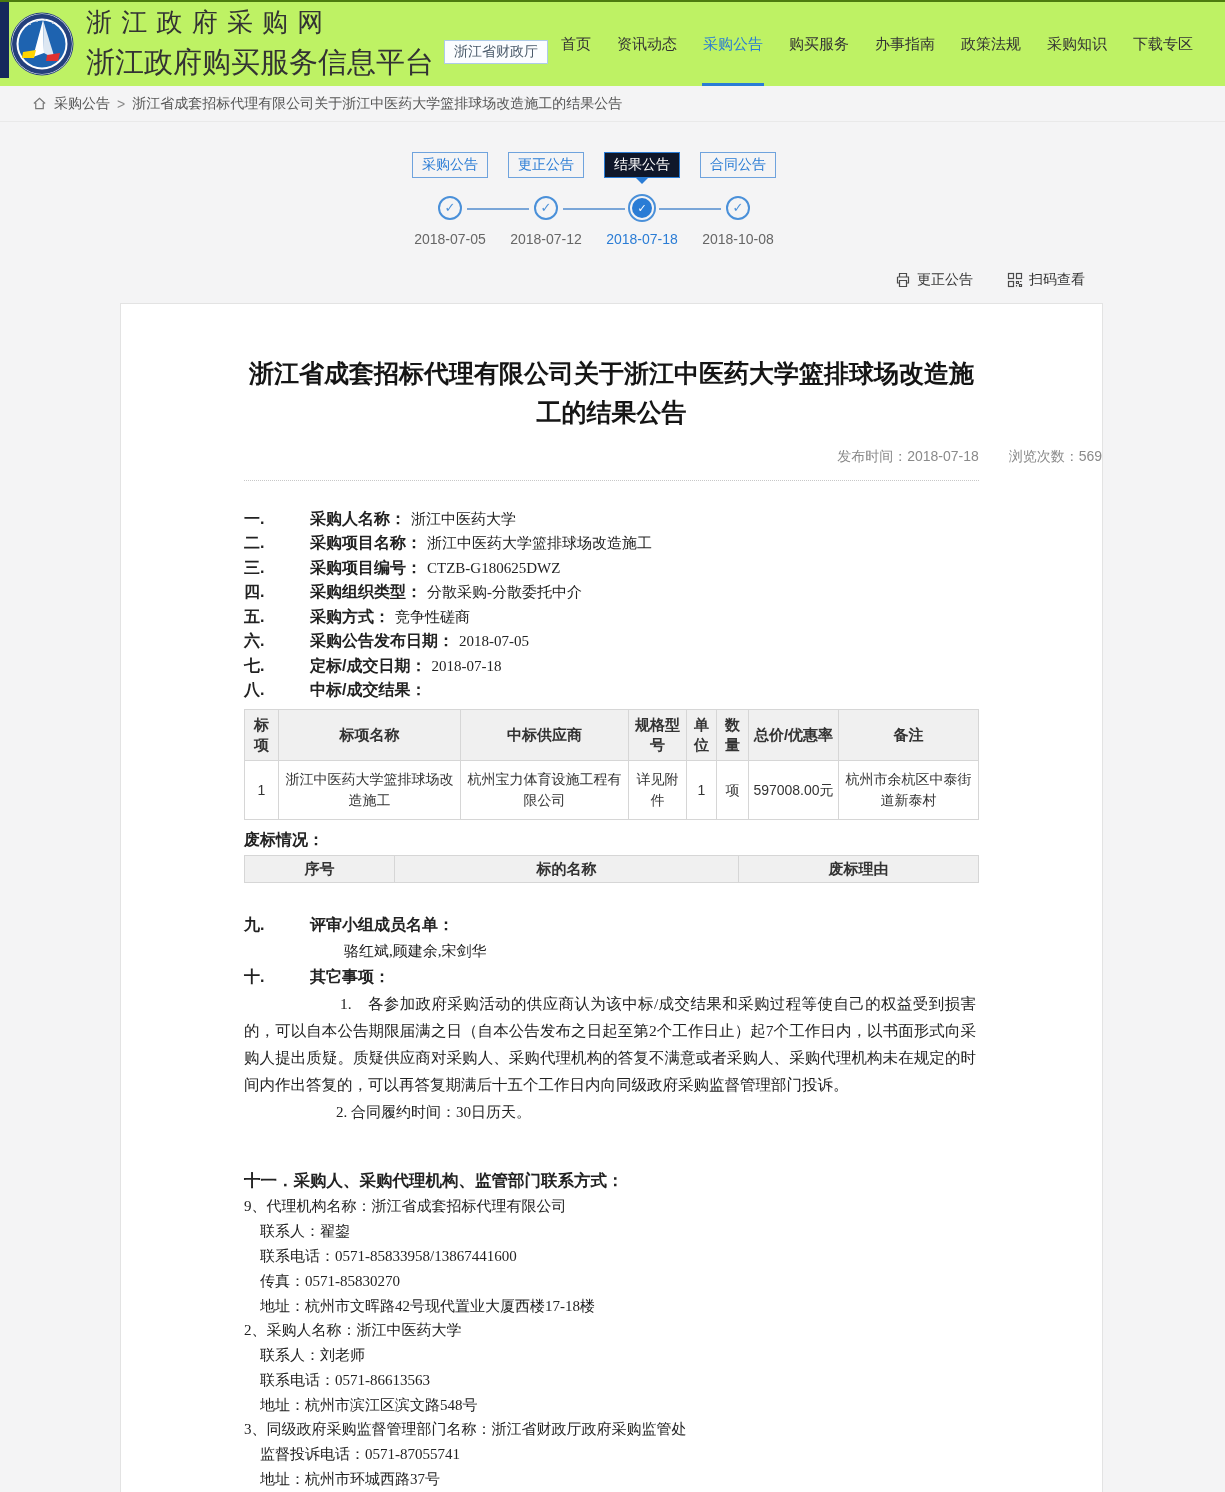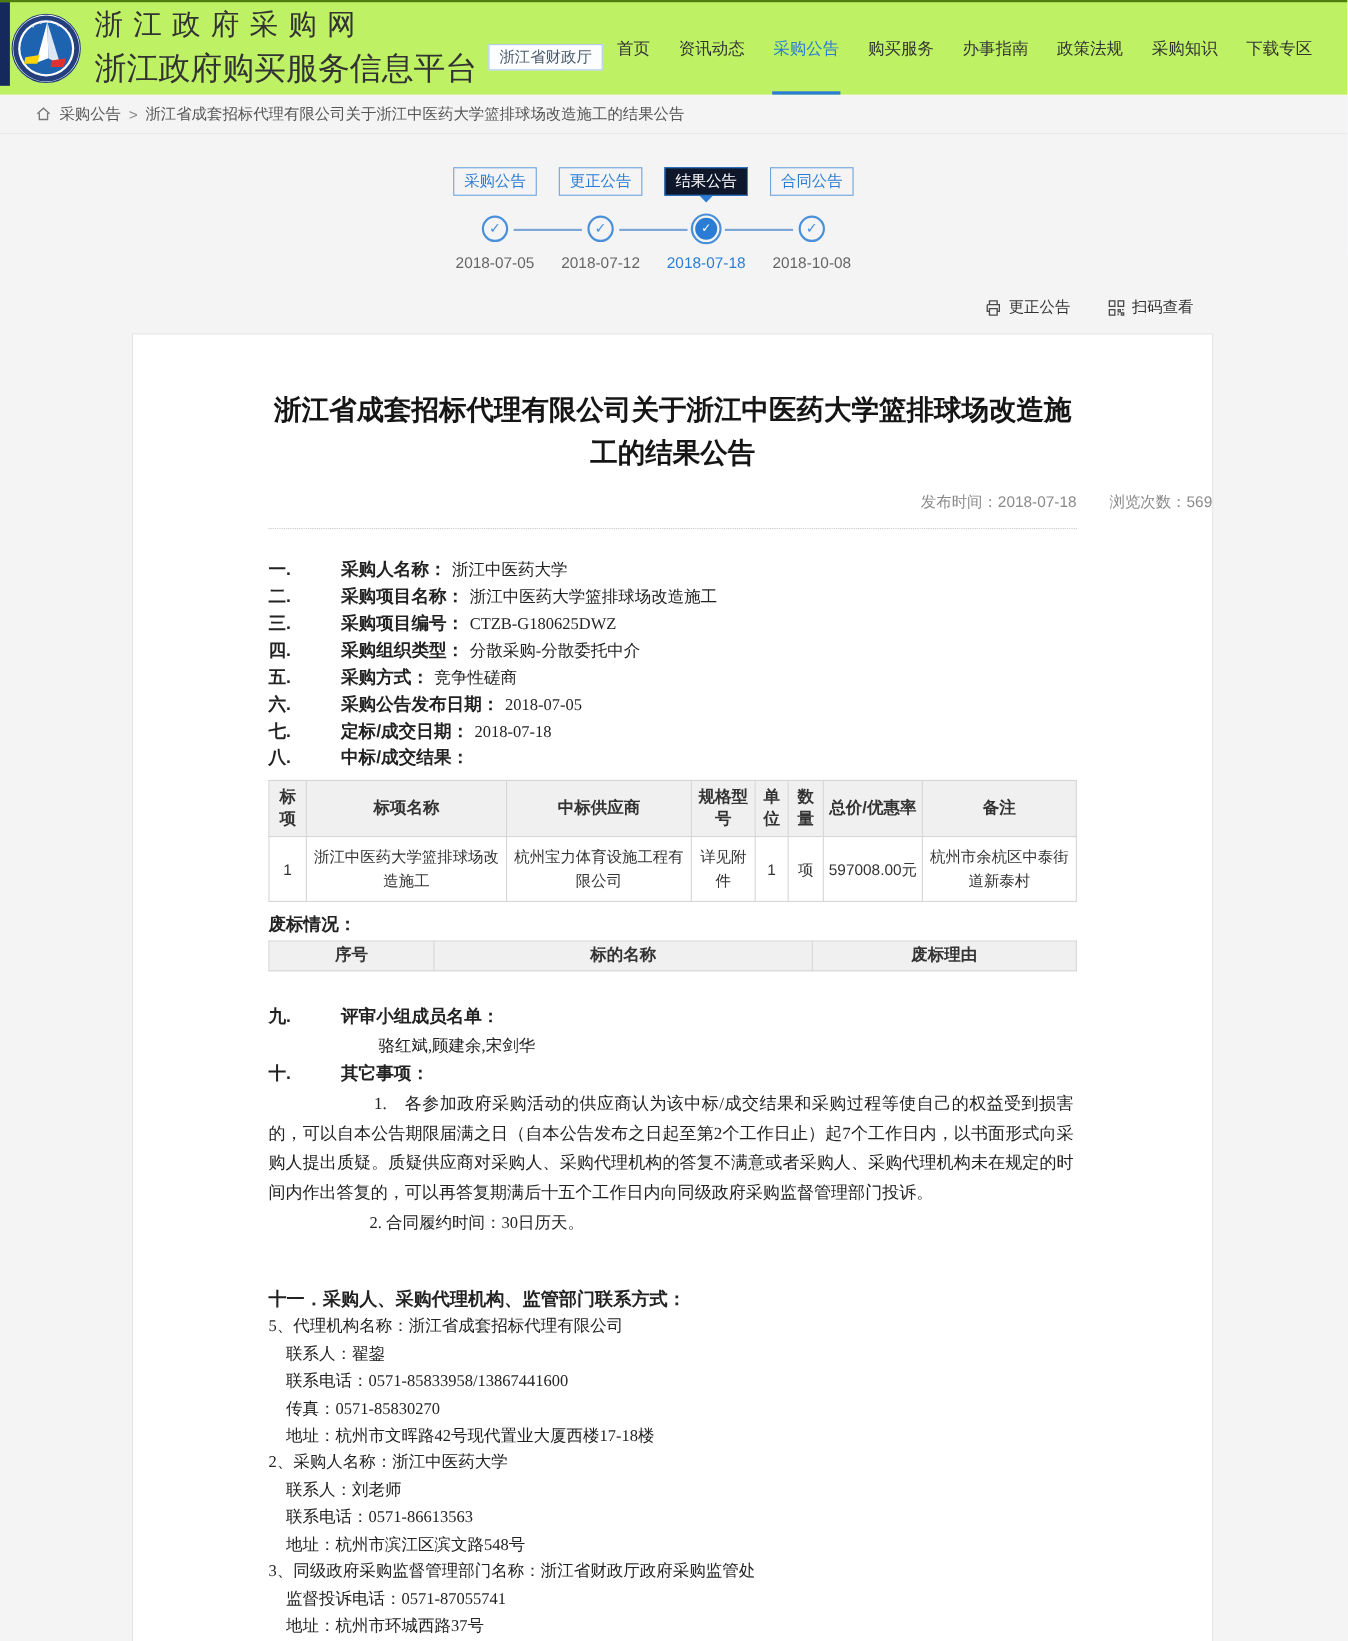--- a/index.html
+++ b/index.html
@@ -354,21 +354,21 @@
     <div class="item sec10">
       <span class="item-no">十.</span>
       <span class="item-label">其它事项：</span>
     </div>
     <p class="para para-first serif">1.　各参加政府采购活动的供应商认为该中标/成交结果和采购过程等使自己的权益受到损害的，可以自本公告期限届满之日（自本公告发布之日起至第2个工作日止）起7个工作日内，以书面形式向采购人提出质疑。质疑供应商对采购人、采购代理机构的答复不满意或者采购人、采购代理机构未在规定的时间内作出答复的，可以再答复期满后十五个工作日内向同级政府采购监督管理部门投诉。</p>
     <p class="para para-second serif">2. 合同履约时间：30日历天。</p>
 
     <div class="contacts-heading">十一．采购人、采购代理机构、监管部门联系方式：</div>
     <div id="contacts">
         <div class="group serif">
-          <div class="g-title">5、代理机构名称：浙江省成套招标代理有限公司</div>
+          <div class="g-title">9、代理机构名称：浙江省成套招标代理有限公司</div>
           <div class="g-line">联系人：翟鋆</div>
           <div class="g-line">联系电话：0571-85833958/13867441600</div>
           <div class="g-line">传真：0571-85830270</div>
           <div class="g-line">地址：杭州市文晖路42号现代置业大厦西楼17-18楼</div>
         </div>
         <div class="group serif">
           <div class="g-title">2、采购人名称：浙江中医药大学</div>
           <div class="g-line">联系人：刘老师</div>
           <div class="g-line">联系电话：0571-86613563</div>
           <div class="g-line">地址：杭州市滨江区滨文路548号</div>

